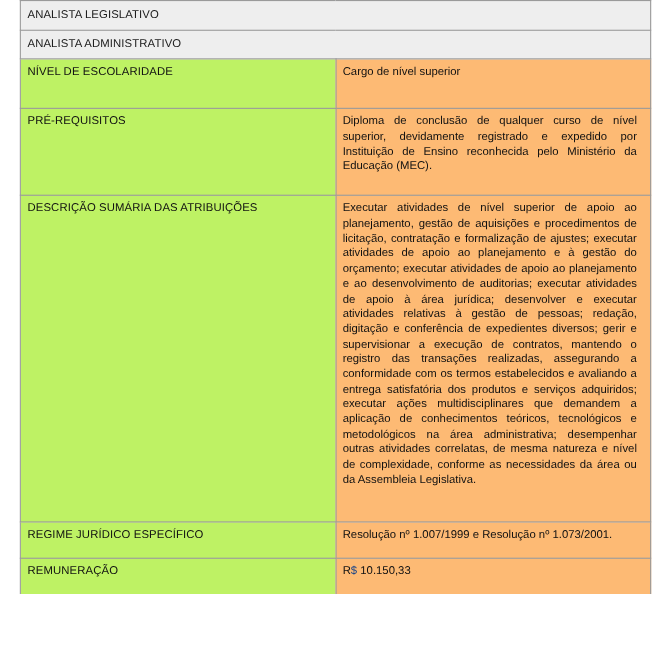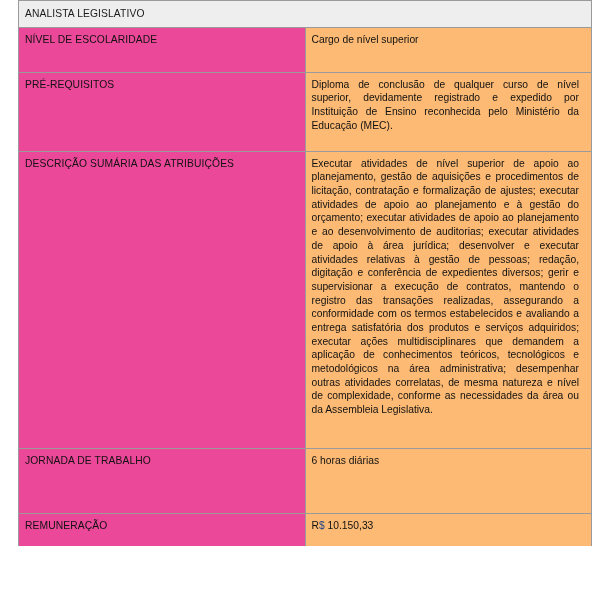--- a/index.html
+++ b/index.html
@@ -26,21 +26,21 @@
     font-size: 10.3px;
   }
   table.spec td {
     border: 1px solid #9a9a9a;
     vertical-align: top;
     padding: 5px 12px 5px 6px;
     line-height: 1.33;
   }
   td.label {
     width: 175px;
-    background: #ec4899;
+    background: #bef264;
     color: #111111;
     letter-spacing: 0.1px;
   }
   td.value {
     background: #fdba74;
     text-align: justify;
     text-justify: inter-word;
     color: #111111;
   }
   tr.header-row td {
@@ -68,35 +68,38 @@
 </style>
 </head>
 <body>
 
 <div class="doc">
   <table class="spec">
     <tbody>
       <tr class="header-row">
         <td colspan="2">ANALISTA LEGISLATIVO</td>
       </tr>
+      <tr class="header-row">
+        <td colspan="2">ANALISTA ADMINISTRATIVO</td>
+      </tr>
       <tr class="row-escolaridade">
         <td class="label label-top">NÍVEL DE ESCOLARIDADE</td>
         <td class="value">Cargo de nível superior</td>
       </tr>
       <tr class="row-prereq">
         <td class="label label-top">PRÉ-REQUISITOS</td>
         <td class="value">Diploma de conclusão de qualquer curso de nível superior, devidamente registrado e expedido por Instituição de Ensino reconhecida pelo Ministério da Educação (MEC).</td>
       </tr>
       <tr class="row-desc">
         <td class="label label-top">DESCRIÇÃO SUMÁRIA DAS ATRIBUIÇÕES</td>
         <td class="value">Executar atividades de nível superior de apoio ao planejamento, gestão de aquisições e procedimentos de licitação, contratação e formalização de ajustes; executar atividades de apoio ao planejamento e à gestão do orçamento; executar atividades de apoio ao planejamento e ao desenvolvimento de auditorias; executar atividades de apoio à área jurídica; desenvolver e executar atividades relativas à gestão de pessoas; redação, digitação e conferência de expedientes diversos; gerir e supervisionar a execução de contratos, mantendo o registro das transações realizadas, assegurando a conformidade com os termos estabelecidos e avaliando a entrega satisfatória dos produtos e serviços adquiridos; executar ações multidisciplinares que demandem a aplicação de conhecimentos teóricos, tecnológicos e metodológicos na área administrativa; desempenhar outras atividades correlatas, de mesma natureza e nível de complexidade, conforme as necessidades da área ou da Assembleia Legislativa.</td>
       </tr>
-      <tr class="row-jornada">
-        <td class="label label-top">JORNADA DE TRABALHO</td>
-        <td class="value">6 horas diárias</td>
+      <tr class="row-regime">
+        <td class="label label-top">REGIME JURÍDICO ESPECÍFICO</td>
+        <td class="value">Resolução nº 1.007/1999 e Resolução nº 1.073/2001.</td>
       </tr>
       <tr class="row-remun">
         <td class="label label-top cut-bottom">REMUNERAÇÃO</td>
         <td class="value cut-bottom"><span>R</span><span class="moeda">$</span><span> 10.150,33</span></td>
       </tr>
     </tbody>
   </table>
 </div>
 
 </body></html>

